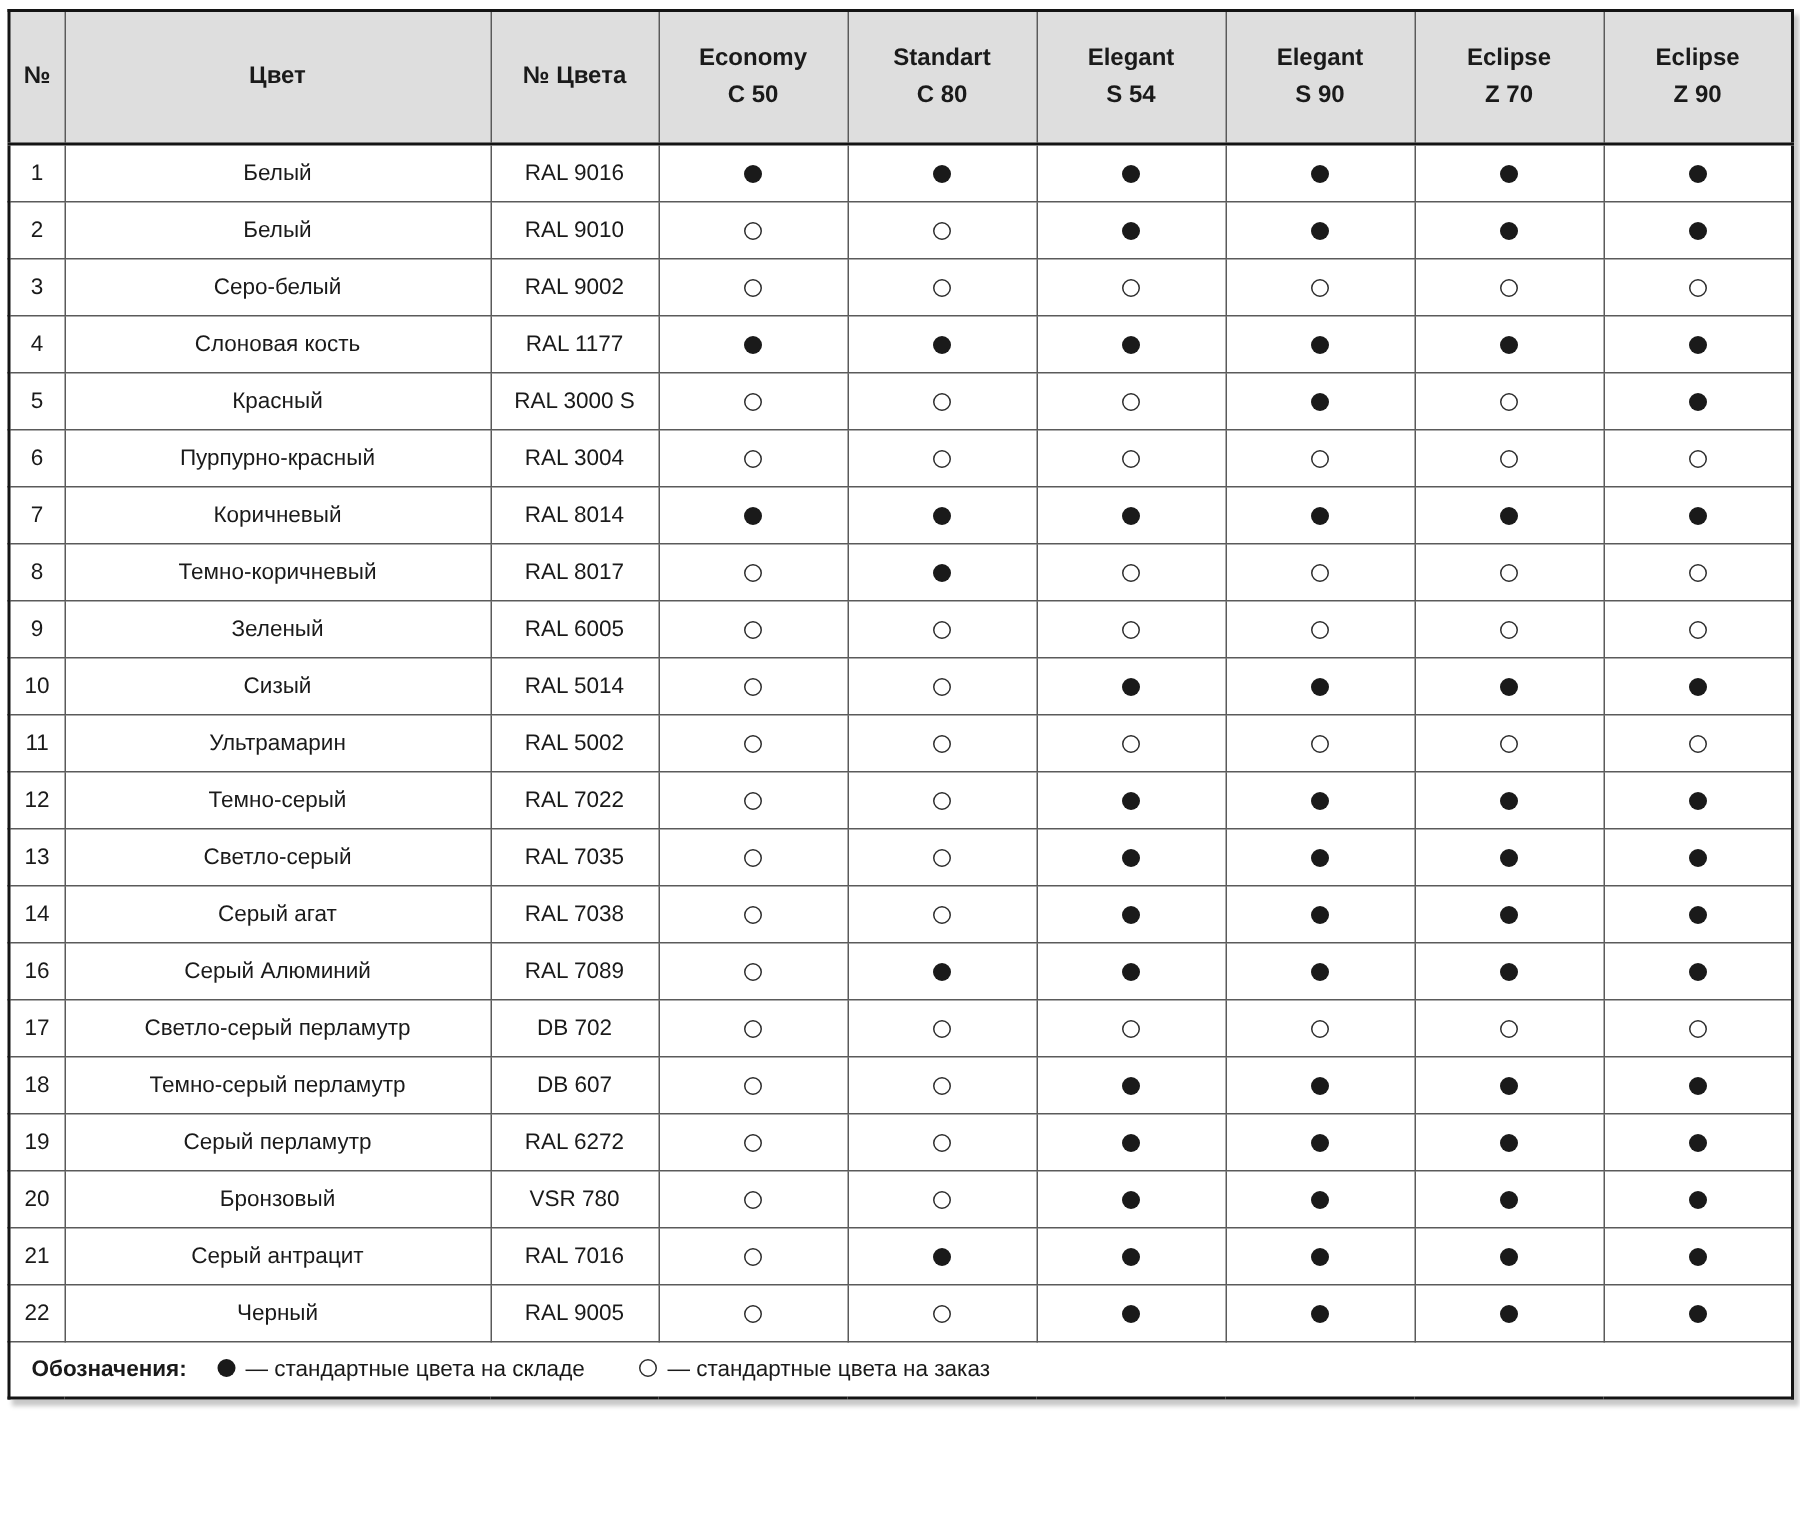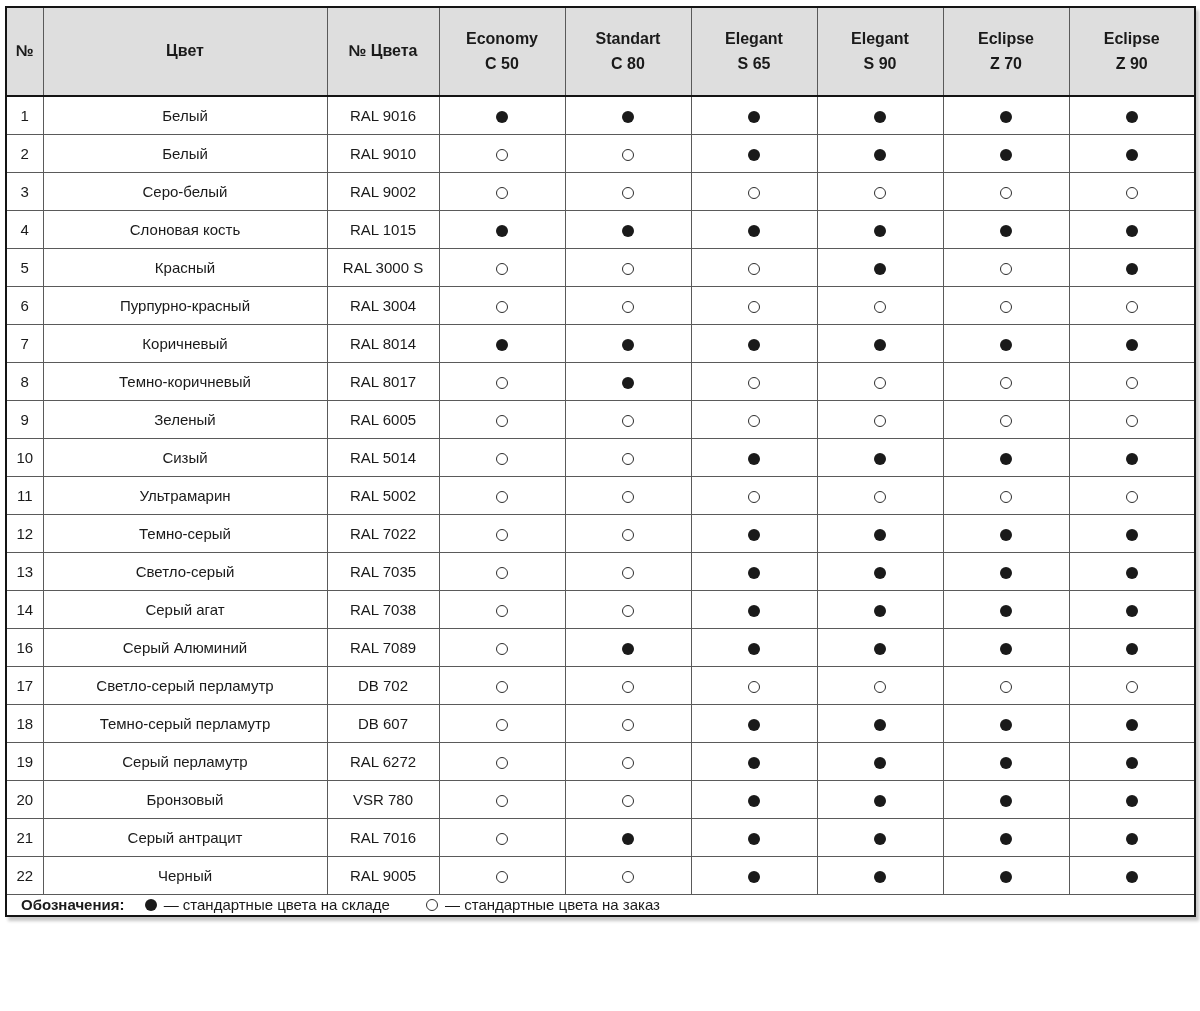--- a/index.html
+++ b/index.html
@@ -36,21 +36,21 @@
   }
   td.c-num{font-size:15px;}
   .prod-name,.prod-model{display:block;}
   .dot{
     display:inline-block;width:12px;height:12px;border-radius:50%;
     vertical-align:middle;
   }
   .dot.filled{background:var(--ink);}
   .dot.hollow{background:#fff;border:1.6px solid #2e2e2e;}
   tfoot td{
-    height:22px;vertical-align:middle;text-align:left;
+    height:38px;vertical-align:middle;text-align:left;
     font-size:15px;padding-left:14px;
   }
   .legend-label{font-weight:bold;margin-right:16px;}
   .legend-dot{margin-right:7px;position:relative;top:-1px;}
   .legend-gap{margin-left:32px;}
 </style>
 </head>
 <body>
 
 <div class="page">
@@ -77,21 +77,21 @@
     <span class="prod-model">C 50</span>
   </th>
 
   <th class="c-prod">
     <span class="prod-name">Standart</span>
     <span class="prod-model">C 80</span>
   </th>
 
   <th class="c-prod">
     <span class="prod-name">Elegant</span>
-    <span class="prod-model">S 65</span>
+    <span class="prod-model">S 54</span>
   </th>
 
   <th class="c-prod">
     <span class="prod-name">Elegant</span>
     <span class="prod-model">S 90</span>
   </th>
 
   <th class="c-prod">
     <span class="prod-name">Eclipse</span>
     <span class="prod-model">Z 70</span>
@@ -136,21 +136,21 @@
     <td class="c-dot"><span class="dot hollow"></span></td>
     <td class="c-dot"><span class="dot hollow"></span></td>
     <td class="c-dot"><span class="dot hollow"></span></td>
     <td class="c-dot"><span class="dot hollow"></span></td>
     <td class="c-dot"><span class="dot hollow"></span></td>
   </tr>
 
   <tr>
     <td class="c-num">4</td>
     <td class="c-color">Слоновая кость</td>
-    <td class="c-code">RAL 1015</td>
+    <td class="c-code">RAL 1177</td>
     <td class="c-dot"><span class="dot filled"></span></td>
     <td class="c-dot"><span class="dot filled"></span></td>
     <td class="c-dot"><span class="dot filled"></span></td>
     <td class="c-dot"><span class="dot filled"></span></td>
     <td class="c-dot"><span class="dot filled"></span></td>
     <td class="c-dot"><span class="dot filled"></span></td>
   </tr>
 
   <tr>
     <td class="c-num">5</td>

